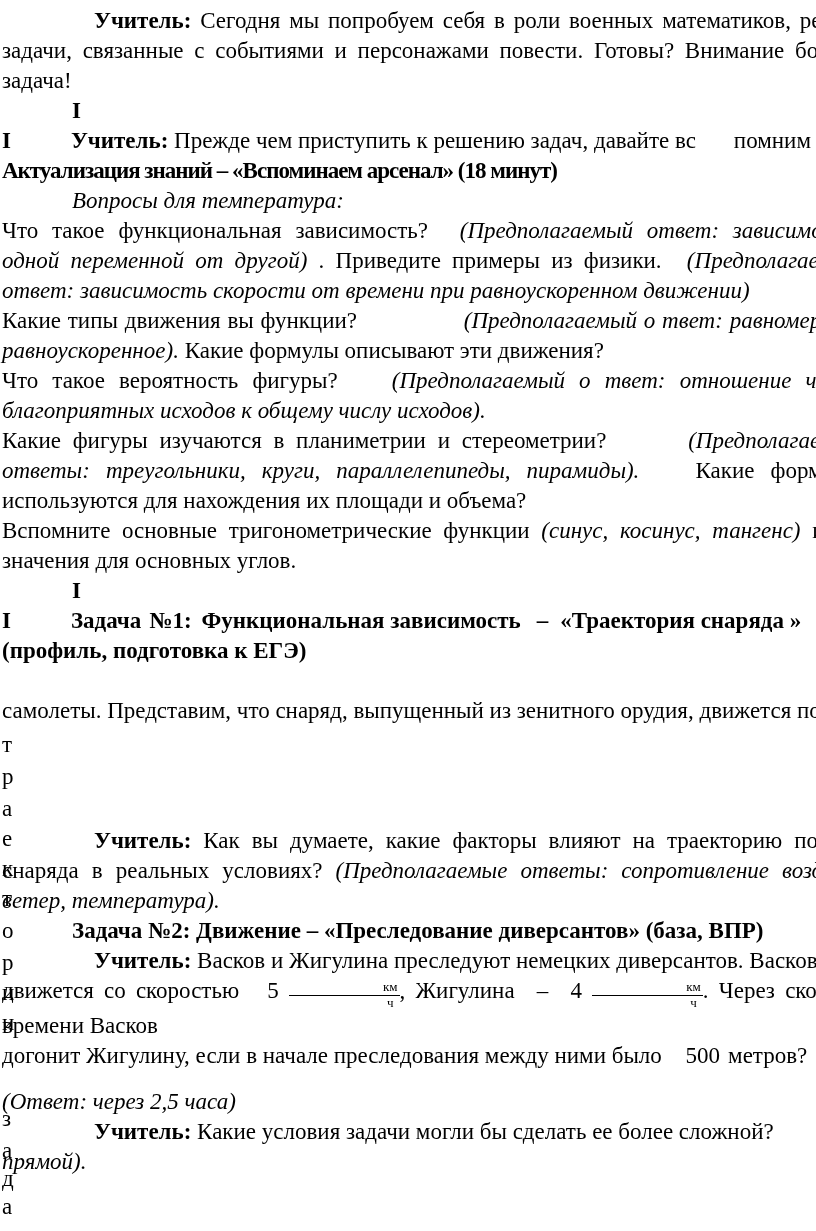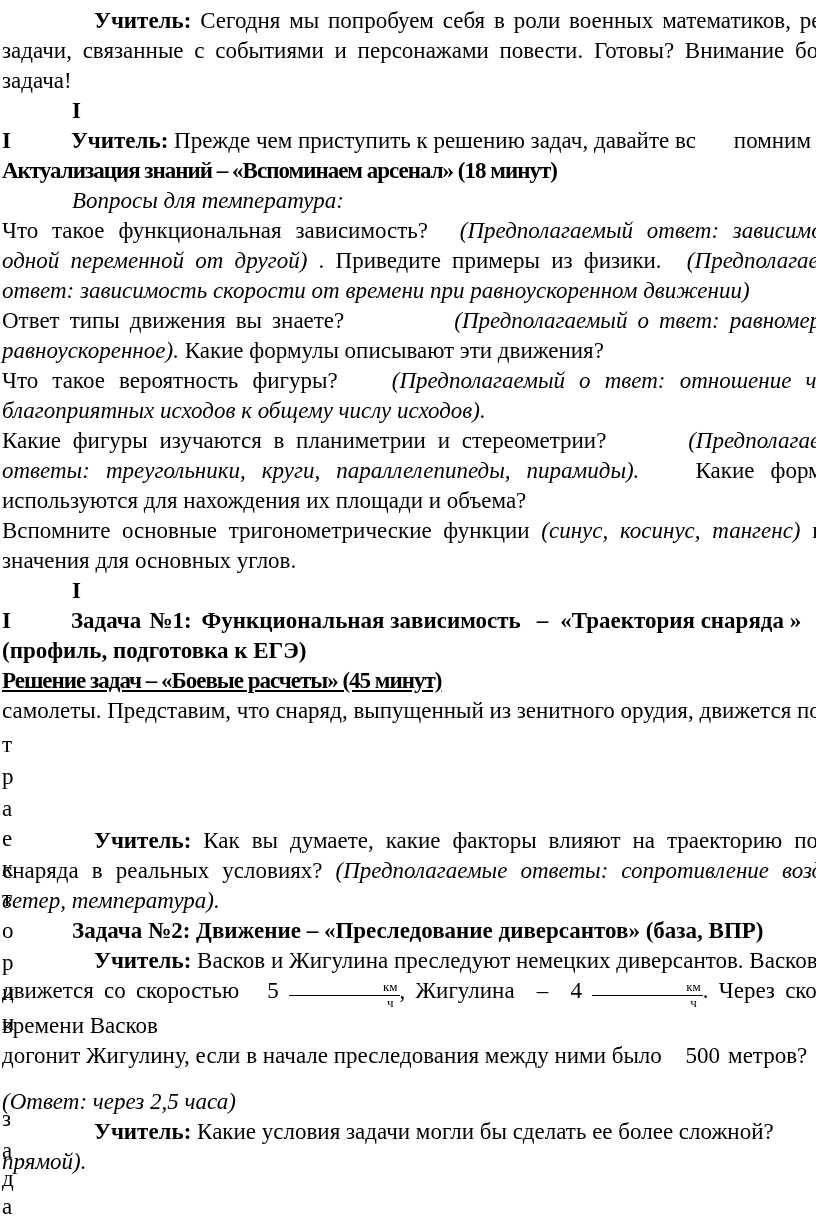--- a/index.html
+++ b/index.html
@@ -47,28 +47,27 @@
 <div class="page">
   <div class="content">
       <div class="para" style="text-indent: 92px;"><span class="b">Учитель:</span><span> Сегодня  мы попробуем себя в роли военных математиков, решая задачи, связанные с событиями и персонажами повести. Готовы? Внимание боевая задача!</span></div>
       <div class="para" style="text-indent: 70px;"><span class="b">I</span></div>
       <div class="para nowrap"><span class="b">I</span><span class="gap" style="width: 60px;"></span><span class="b">Учитель:</span><span>  Прежде чем приступить к решению задач, давайте вс</span><span class="gap" style="width: 38px;"></span><span>помним</span></div>
       <div class="para overlap">
         <span class="layer" style="left: 0px;"><span class="b">Актуализация знаний – «Вспоминаем арсенал» (18 минут)</span></span>
       </div>
       <div class="para" style="text-indent: 70px;"><span class="i">Вопросы для температура:</span></div>
       <div class="para"><span>Что такое функциональная зависимость? </span><span class="gap" style="width: 18px;"></span><span class="i">(Предполагаемый ответ: зависимость одной переменной от другой)</span><span> . Приведите примеры из физики. </span><span class="gap" style="width: 14px;"></span><span class="i">(Предполагаемый ответ: зависимость скорости от времени при равноускоренном движении)</span></div>
-      <div class="para"><span>Ответ типы движения вы знаете? </span><span class="gap" style="width: 100px;"></span><span class="i">(Предполагаемый о  твет: равномерное, равноускоренное).</span><span> Какие формулы описывают эти движения?</span></div>
+      <div class="para"><span>Какие типы движения вы функции? </span><span class="gap" style="width: 100px;"></span><span class="i">(Предполагаемый о  твет: равномерное, равноускоренное).</span><span> Какие формулы описывают эти движения?</span></div>
       <div class="para"><span>Что такое вероятность фигуры? </span><span class="gap" style="width: 40px;"></span><span class="i">(Предполагаемый о твет: отношение числа благоприятных исходов к общему числу исходов).</span></div>
       <div class="para"><span>Какие фигуры изучаются в планиметрии и стереометрии? </span><span class="gap" style="width: 70px;"></span><span class="i">(Предполагаемые ответы: треугольники, круги, параллелепипеды, пирамиды).</span><span class="gap" style="width: 40px;"></span><span> Какие формулы используются для нахождения их площади и объема?</span></div>
       <div class="para"><span>Вспомните основные тригонометрические функции </span><span class="i">(синус, косинус, тангенс)</span><span> и их значения для основных углов.</span></div>
       <div class="para" style="text-indent: 70px;"><span class="b">I</span></div>
       <div class="para"><span class="b">I</span><span class="gap" style="width: 60px;"></span><span class="b">Задача</span><span class="gap" style="width: 8px;"></span><span class="b">№1:</span><span class="gap" style="width: 10px;"></span><span class="b">Функциональная зависимость</span><span class="gap" style="width: 16px;"></span><span class="b">–</span><span class="gap" style="width: 12px;"></span><span class="b">«Траектория снаряда »</span><br><span class="b">(профиль, подготовка к ЕГЭ)</span></div>
       <div class="para overlap">
-        <span class="layer" style="left: 0px;"><span class="b u">Решение задач – «Боевые расчеты» (45 минут)</span></span>
       </div>
       <div class="para"><span>самолеты. Представим, что снаряд, выпущенный из зенитного орудия, движется по</span></div>
       <div class="spacer" style="height: 100px;"></div>
       <div class="para" style="text-indent: 92px;"><span class="b">Учитель:</span><span> Как вы думаете, какие факторы влияют на траекторию полета снаряда в реальных условиях? </span><span class="i">(Предполагаемые ответы: сопротивление воздуха, ветер, температура).</span></div>
       <div class="para" style="text-indent: 70px;"><span class="b">Задача №2: Движение – «Преследование диверсантов» (база, ВПР)</span></div>
       <div class="para" style="text-indent: 92px;"><span class="b">Учитель:</span><span> Васков и Жигулина преследуют немецких диверсантов. Васков</span><br><span>движется со скоростью </span><span class="gap" style="width: 18px;"></span><span>5 </span><span class="frac"><span class="num">км</span><span class="den">ч</span></span><span>, Жигулина </span><span class="gap" style="width: 12px;"></span><span>– </span><span class="gap" style="width: 12px;"></span><span>4 </span><span class="frac"><span class="num">км</span><span class="den">ч</span></span><span>. Через сколько времени Васков</span><br><span>догонит Жигулину, если в начале преследования между ними было </span><span class="gap" style="width: 18px;"></span><span>500</span><span class="gap" style="width: 8px;"></span><span>метров?</span></div>
       <div class="para" style="margin-top: 16px;"><span class="i">(Ответ: через 2,5 часа)</span></div>
       <div class="para" style="text-indent: 92px;"><span class="b">Учитель:</span><span>  Какие условия задачи могли бы сделать ее более сложной?</span></div>
       <div class="para"><span class="i">прямой).</span></div>
     </div>

